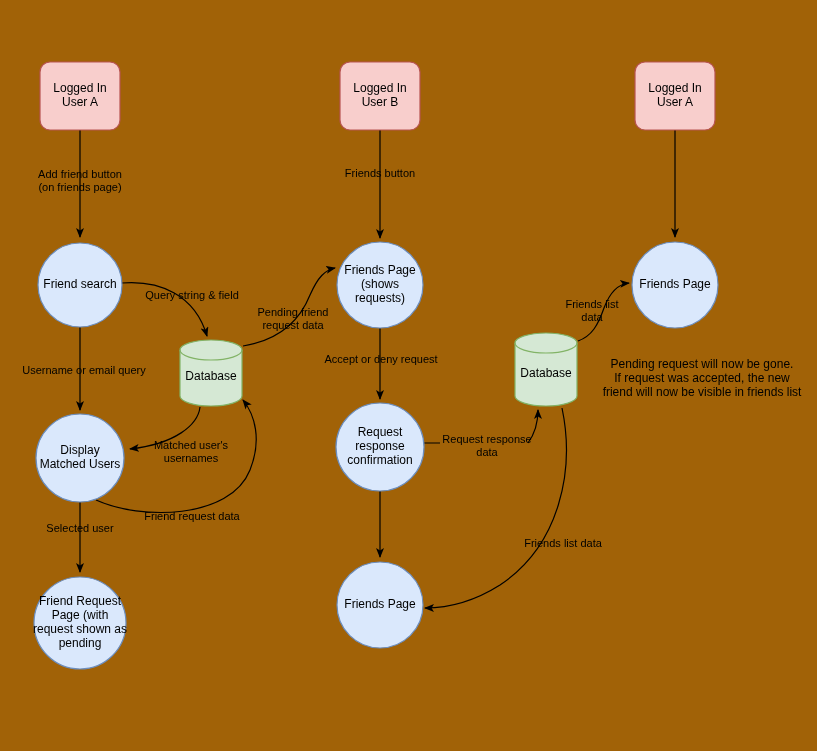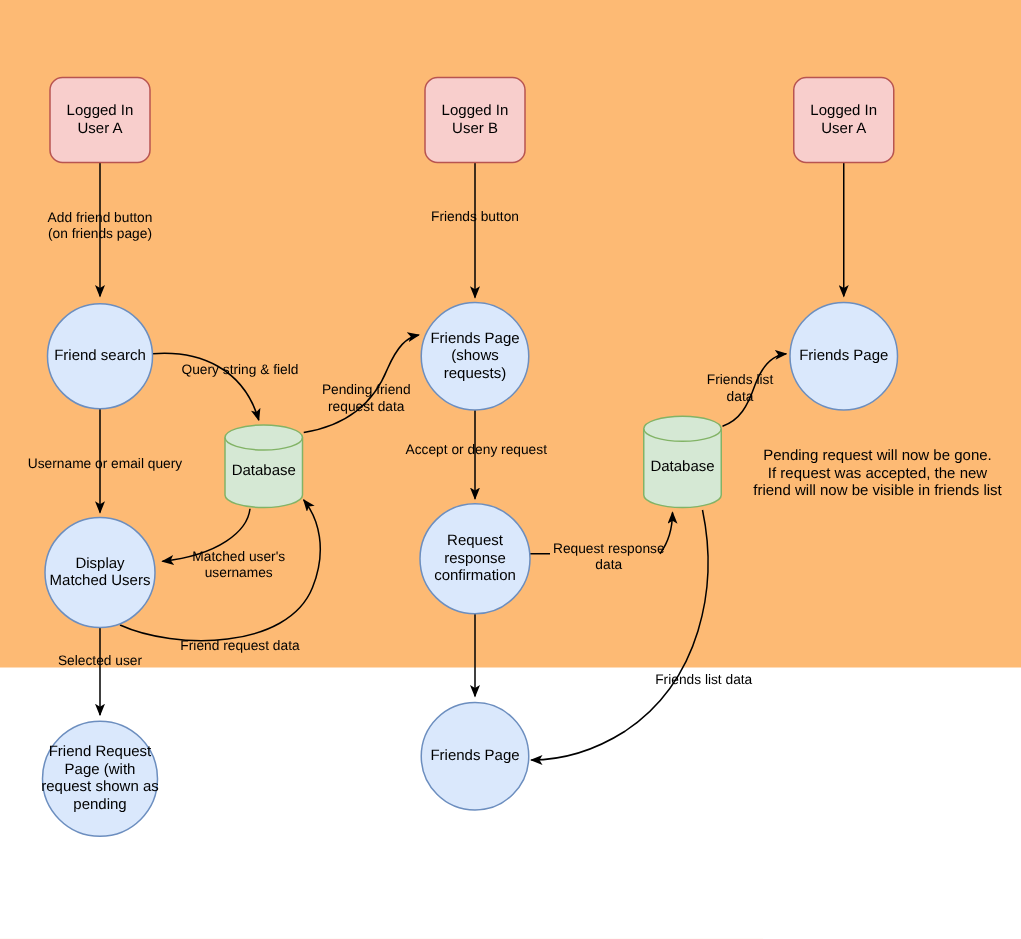--- a/index.html
+++ b/index.html
@@ -10,22 +10,22 @@
   }
   body {
     width: 817px;
     height: 751px;
     font-family: "Liberation Sans", sans-serif;
     overflow: hidden;
   }
   #diagram-root {
     position: relative;
     width: 817px;
-    height: 534px;
-    background: #fdba74;
+    height: 751px;
+    background: #a16207;
   }
   svg#diagram-canvas {
     position: absolute;
     top: 0;
     left: 0;
     width: 817px;
     height: 751px;
   }
   .node-shape {
     stroke-width: 1.2;

